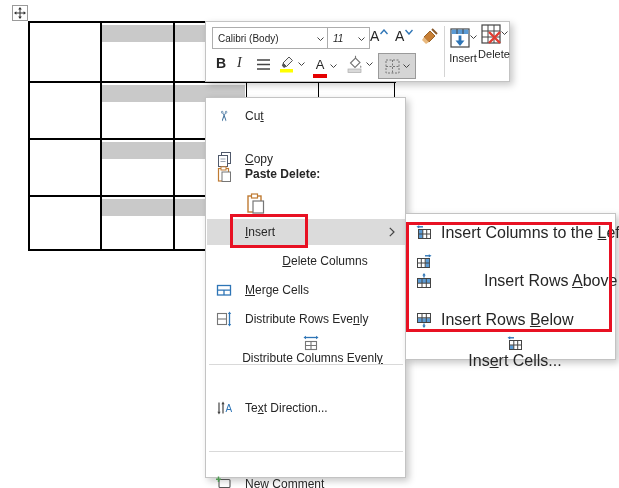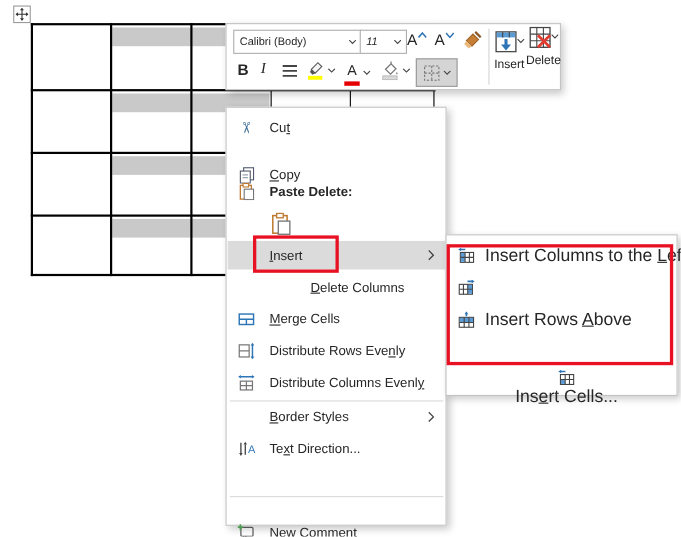--- a/index.html
+++ b/index.html
@@ -257,44 +257,35 @@
           <rect x="1.5" y="2.5" width="9" height="11" fill="none" stroke="#767676" stroke-width="1.1"></rect>
           <path d="M1.5,8 L10.5,8" stroke="#767676" stroke-width="1.1"></path>
           <path d="M13.5,2.5 L13.5,13.5" stroke="#2e75b6" stroke-width="1.3"></path>
           <polygon points="13.5,0.5 11.8,3 15.2,3" fill="#2e75b6"></polygon>
           <polygon points="13.5,15.5 11.8,13 15.2,13" fill="#2e75b6"></polygon>
         </svg>
       </span>
       <span class="lbl">Distribute Rows Eve<u>n</u>ly</span>
     </div>
 
-    <div class="mi" style="top:237px;">
+    <div class="mi" style="top:237px;flex-direction:column;">
       <span class="ico">
         <svg width="16" height="16" viewBox="0 0 16 16">
           <path d="M2.5,2.5 L13.5,2.5" stroke="#2e75b6" stroke-width="1.3"></path>
           <polygon points="0.5,2.5 3,0.8 3,4.2" fill="#2e75b6"></polygon>
           <polygon points="15.5,2.5 13,0.8 13,4.2" fill="#2e75b6"></polygon>
           <rect x="2.5" y="6.5" width="11" height="8" fill="none" stroke="#767676" stroke-width="1.1"></rect>
           <path d="M8,6.5 L8,14.5 M2.5,10.5 L13.5,10.5" stroke="#767676" stroke-width="1.1"></path>
         </svg>
       </span>
       <span class="lbl">Distribute Columns Evenl<u>y</u></span>
     </div>
 
     <div class="sep" style="top:266px;"></div>
 
-    <div class="mi" style="top:268px;">
-      <span class="ico"></span>
-      <span class="lbl"><u>B</u>order Styles</span>
-      <span class="arrow">
-        <svg width="6" height="10" viewBox="0 0 6 10">
-            <polyline points="0.8,0.8 5,5 0.8,9.2" fill="none" stroke="#444" stroke-width="1.2"></polyline>
-          </svg>
-      </span>
-    </div>
 
     <div class="mi" style="top:297px;">
       <span class="ico">
         <svg width="16" height="16" viewBox="0 0 16 16">
           <path d="M3,2.5 L3,12" stroke="#444" stroke-width="1.2"></path>
           <polygon points="3,14.5 1.4,11.8 4.6,11.8" fill="#444"></polygon>
           <path d="M7,13.5 L7,4" stroke="#444" stroke-width="1.2"></path>
           <polygon points="7,1.5 5.4,4.2 8.6,4.2" fill="#444"></polygon>
           <text x="9.5" y="12" font-size="10" fill="#2e75b6" font-family="Liberation Sans,sans-serif">A</text>
         </svg>
@@ -337,33 +328,45 @@
         <svg width="16" height="16" viewBox="0 0 16 16">
           <rect x="1.5" y="4.5" width="12" height="9" fill="#fff" stroke="#444" stroke-width="1"></rect>
           <rect x="9.5" y="5" width="3.7" height="8" fill="#5b9bd5"></rect>
           <path d="M5.3,4.5 L5.3,13.5 M9.2,4.5 L9.2,13.5 M1.5,9 L13.5,9" stroke="#444" stroke-width="1"></path>
           <path d="M9,1.8 L13.5,1.8" stroke="#2e75b6" stroke-width="1.4"></path>
           <polygon points="15.5,1.8 12.8,0.2 12.8,3.4" fill="#2e75b6"></polygon>
         </svg>
       </span>
     </div>
 
-    <div class="smi" style="top:64px;">
+    <div class="smi" style="top:54px;gap:43px;">
       <span class="ico">
         <svg width="16" height="16" viewBox="0 0 16 16">
           <rect x="1.5" y="5.5" width="13" height="9" fill="#fff" stroke="#444" stroke-width="1"></rect>
           <rect x="2" y="6" width="12" height="4" fill="#5b9bd5"></rect>
           <path d="M1.5,10.2 L14.5,10.2 M6,5.5 L6,14.5 M10.3,5.5 L10.3,14.5" stroke="#444" stroke-width="1"></path>
           <path d="M8,4.5 L8,2" stroke="#2e75b6" stroke-width="1.4"></path>
           <polygon points="8,0 6.3,2.6 9.7,2.6" fill="#2e75b6"></polygon>
         </svg>
       </span>
       <span class="lbl">Insert Rows <u>A</u>bove</span>
     </div>
 
+    <div class="smi" style="top:93px;">
+      <span class="ico">
+        <svg width="16" height="16" viewBox="0 0 16 16">
+          <rect x="1.5" y="1.5" width="13" height="9" fill="#fff" stroke="#444" stroke-width="1"></rect>
+          <rect x="2" y="6.2" width="12" height="3.8" fill="#5b9bd5"></rect>
+          <path d="M1.5,5.8 L14.5,5.8 M6,1.5 L6,10.5 M10.3,1.5 L10.3,10.5" stroke="#444" stroke-width="1"></path>
+          <path d="M8,11.5 L8,14" stroke="#2e75b6" stroke-width="1.4"></path>
+          <polygon points="8,16 6.3,13.4 9.7,13.4" fill="#2e75b6"></polygon>
+        </svg>
+      </span>
+      <span class="lbl">Insert Rows <u>B</u>elow</span>
+    </div>
 
     <div class="smi" style="top:122px;flex-direction:column;">
       <span class="ico">
         <svg width="16" height="16" viewBox="0 0 16 16">
           <rect x="2.5" y="4.5" width="12" height="9" fill="#fff" stroke="#444" stroke-width="1"></rect>
           <rect x="3" y="9.2" width="3.7" height="3.8" fill="#5b9bd5"></rect>
           <path d="M6.8,4.5 L6.8,13.5 M10.7,4.5 L10.7,13.5 M2.5,9 L14.5,9" stroke="#444" stroke-width="1"></path>
           <path d="M7,1.8 L2.5,1.8" stroke="#2e75b6" stroke-width="1.4"></path>
           <polygon points="0.5,1.8 3.2,0.2 3.2,3.4" fill="#2e75b6"></polygon>
         </svg>

